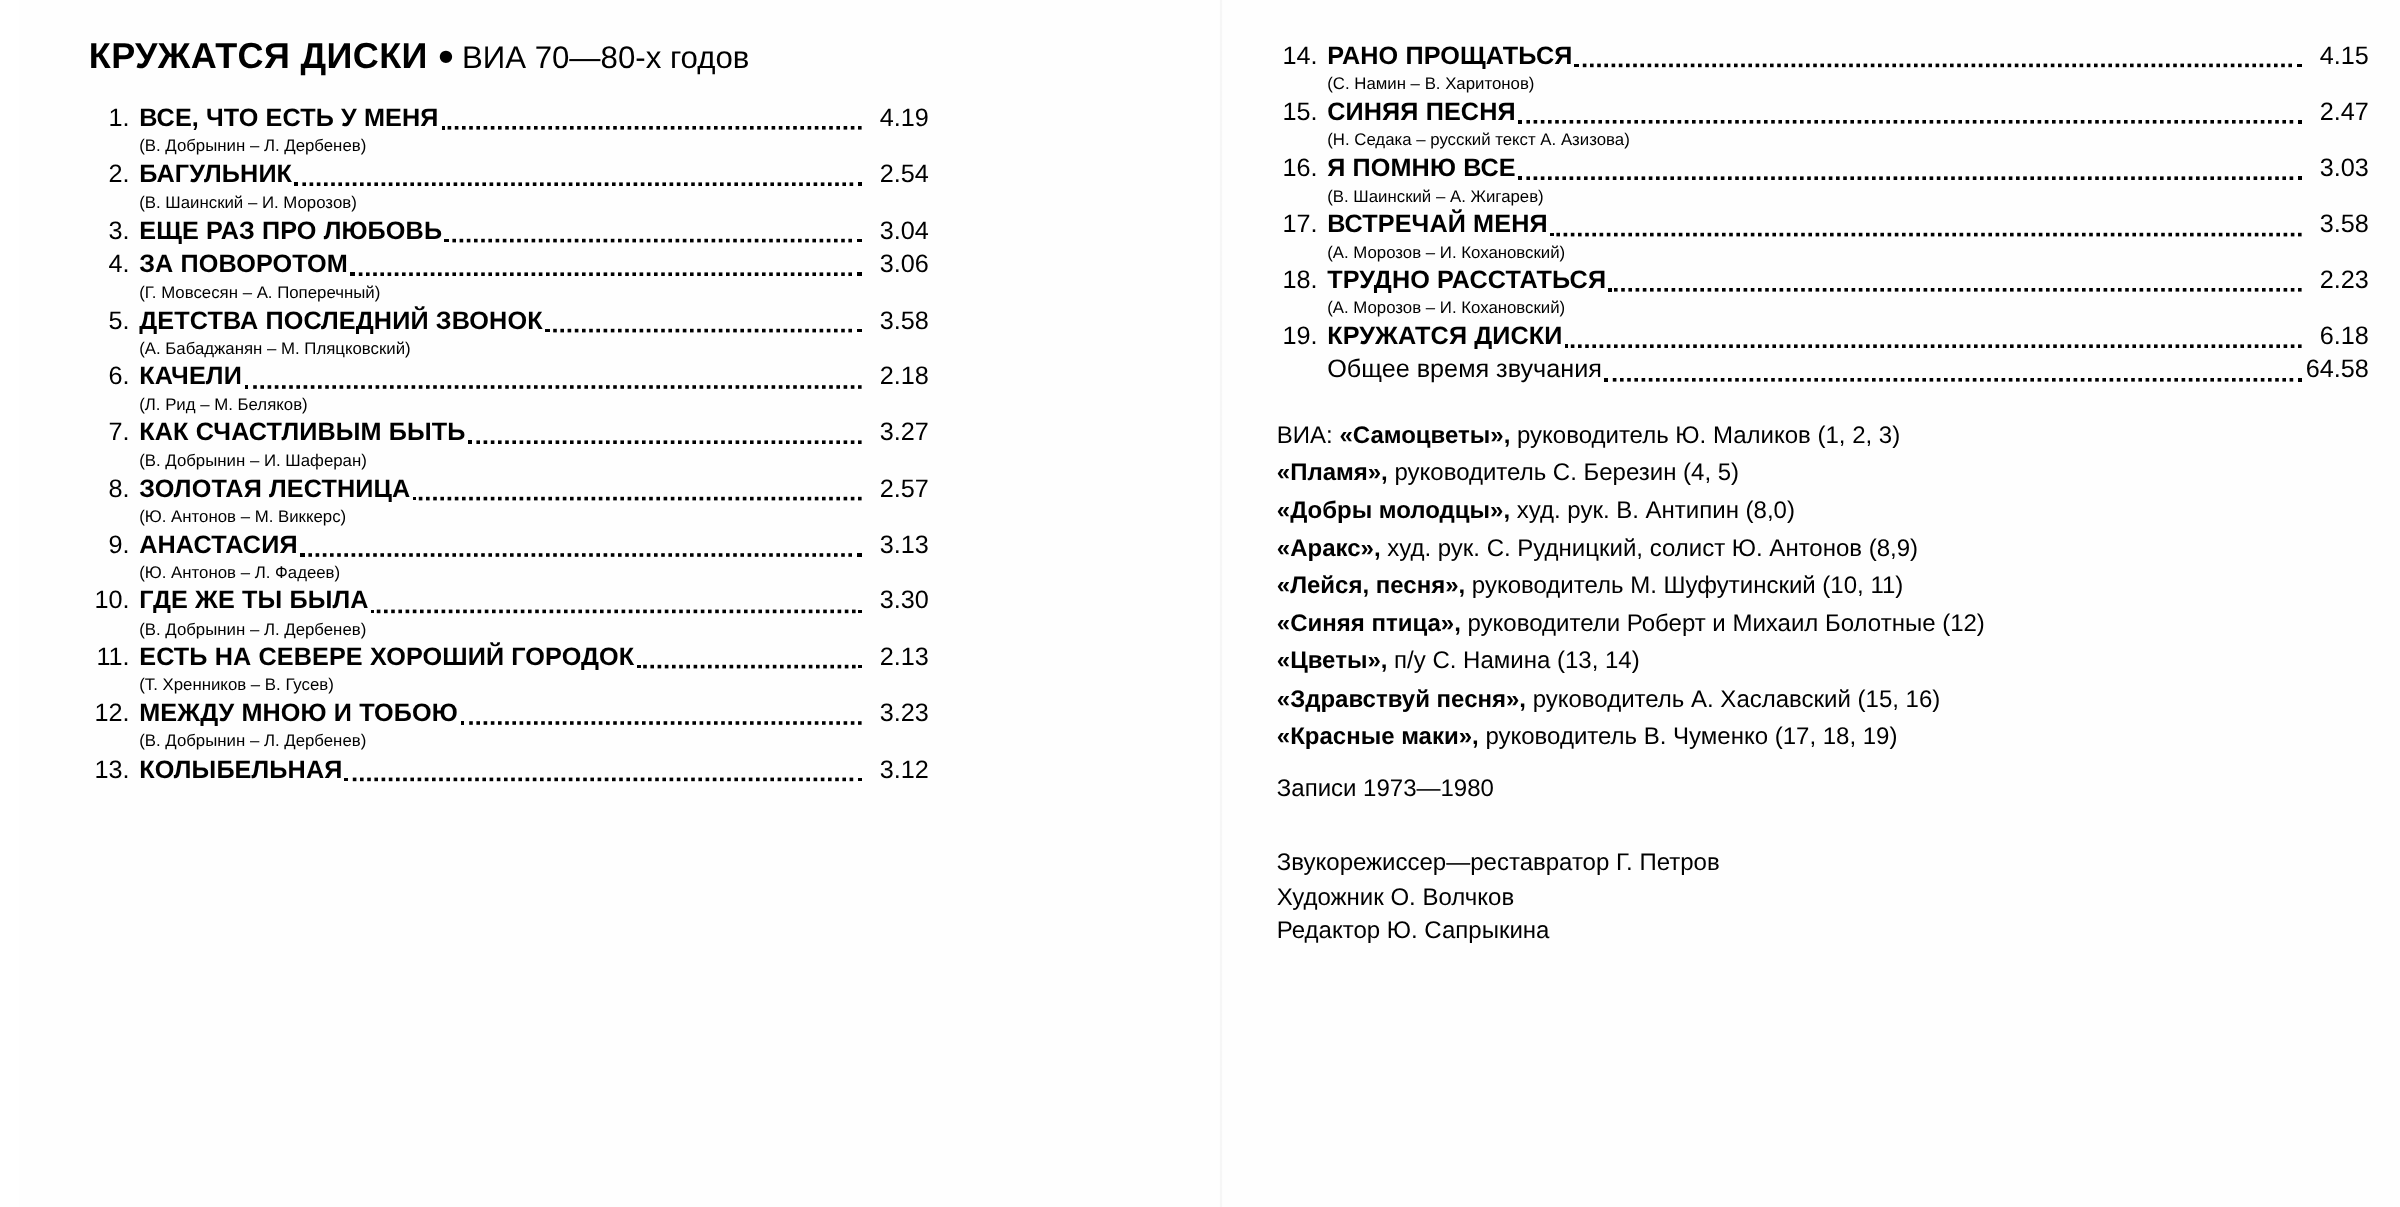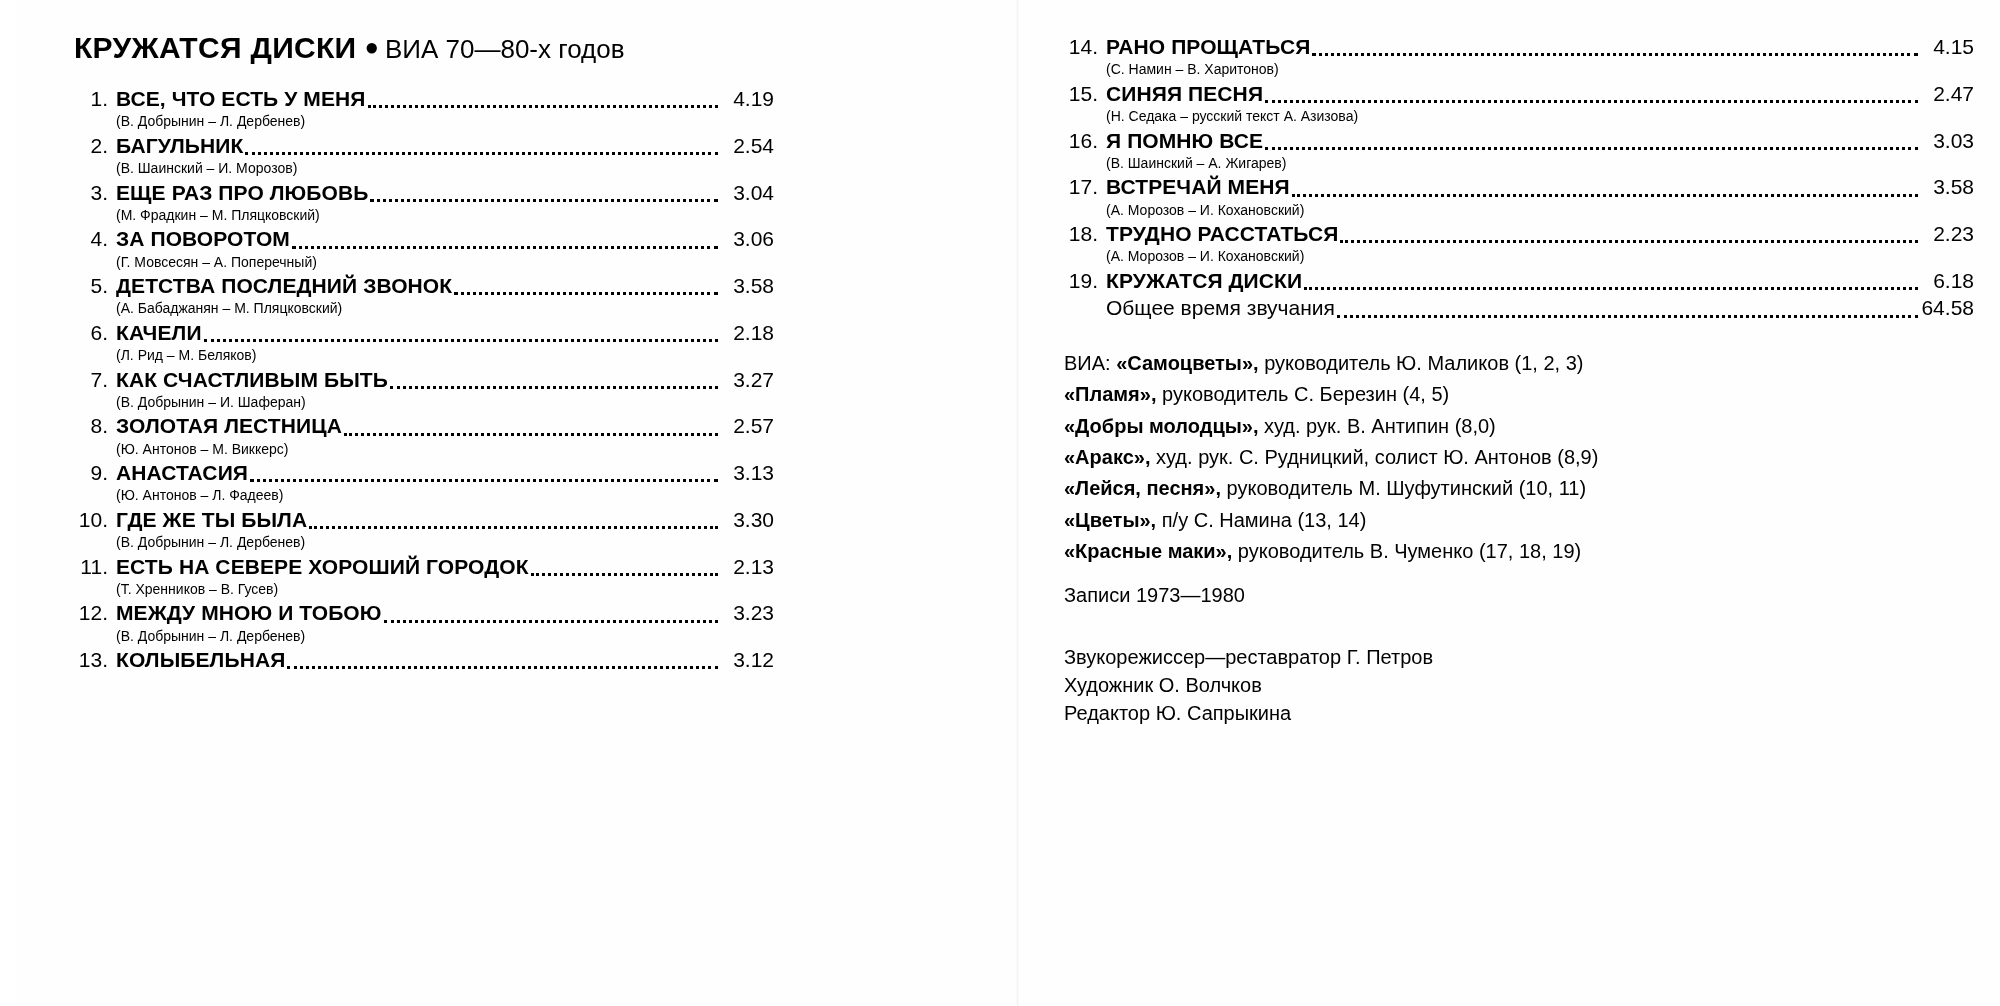--- a/index.html
+++ b/index.html
@@ -177,21 +177,20 @@
         <div class="track-authors">(В. Шаинский – И. Морозов)</div>
       </div>
 
       <div class="track">
         <div class="track-main">
           <span class="tnum">3.</span>
           <span class="ttitle">ЕЩЕ РАЗ ПРО ЛЮБОВЬ</span>
           <span class="leader"></span>
           <span class="ttime">3.04</span>
         </div>
-        <div class="track-authors">(М. Фрадкин – М. Пляцковский)</div>
       </div>
 
       <div class="track">
         <div class="track-main">
           <span class="tnum">4.</span>
           <span class="ttitle">ЗА ПОВОРОТОМ</span>
           <span class="leader"></span>
           <span class="ttime">3.06</span>
         </div>
         <div class="track-authors">(Г. Мовсесян – А. Поперечный)</div>
@@ -358,21 +357,23 @@
       </div>
 
     </div>
 
     <div class="credits">
       <div class="credit-line"><span>ВИА: </span><b>«Самоцветы»,</b><span> руководитель Ю. Маликов (1, 2, 3)</span></div>
       <div class="credit-line"><span></span><b>«Пламя»,</b><span> руководитель С. Березин (4, 5)</span></div>
       <div class="credit-line"><span></span><b>«Добры молодцы»,</b><span> худ. рук. В. Антипин (8,0)</span></div>
       <div class="credit-line"><span></span><b>«Аракс»,</b><span> худ. рук. С. Рудницкий, солист Ю. Антонов (8,9)</span></div>
       <div class="credit-line"><span></span><b>«Лейся, песня»,</b><span> руководитель М. Шуфутинский (10, 11)</span></div>
+      <div class="credit-line"><span></span><b>«Синяя птица»,</b><span> руководители Роберт и Михаил Болотные (12)</span></div>
       <div class="credit-line"><span></span><b>«Цветы»,</b><span> п/у С. Намина (13, 14)</span></div>
+      <div class="credit-line"><span></span><b>«Здравствуй песня»,</b><span>  руководитель А. Хаславский (15, 16)</span></div>
       <div class="credit-line"><span></span><b>«Красные маки»,</b><span> руководитель В. Чуменко (17, 18, 19)</span></div>
     </div>
 
     <div class="rec-years">Записи 1973—1980</div>
 
     <div class="staff">
       <div>Звукорежиссер—реставратор Г. Петров</div>
       <div>Художник О. Волчков</div>
       <div>Редактор Ю. Сапрыкина</div>
     </div>

